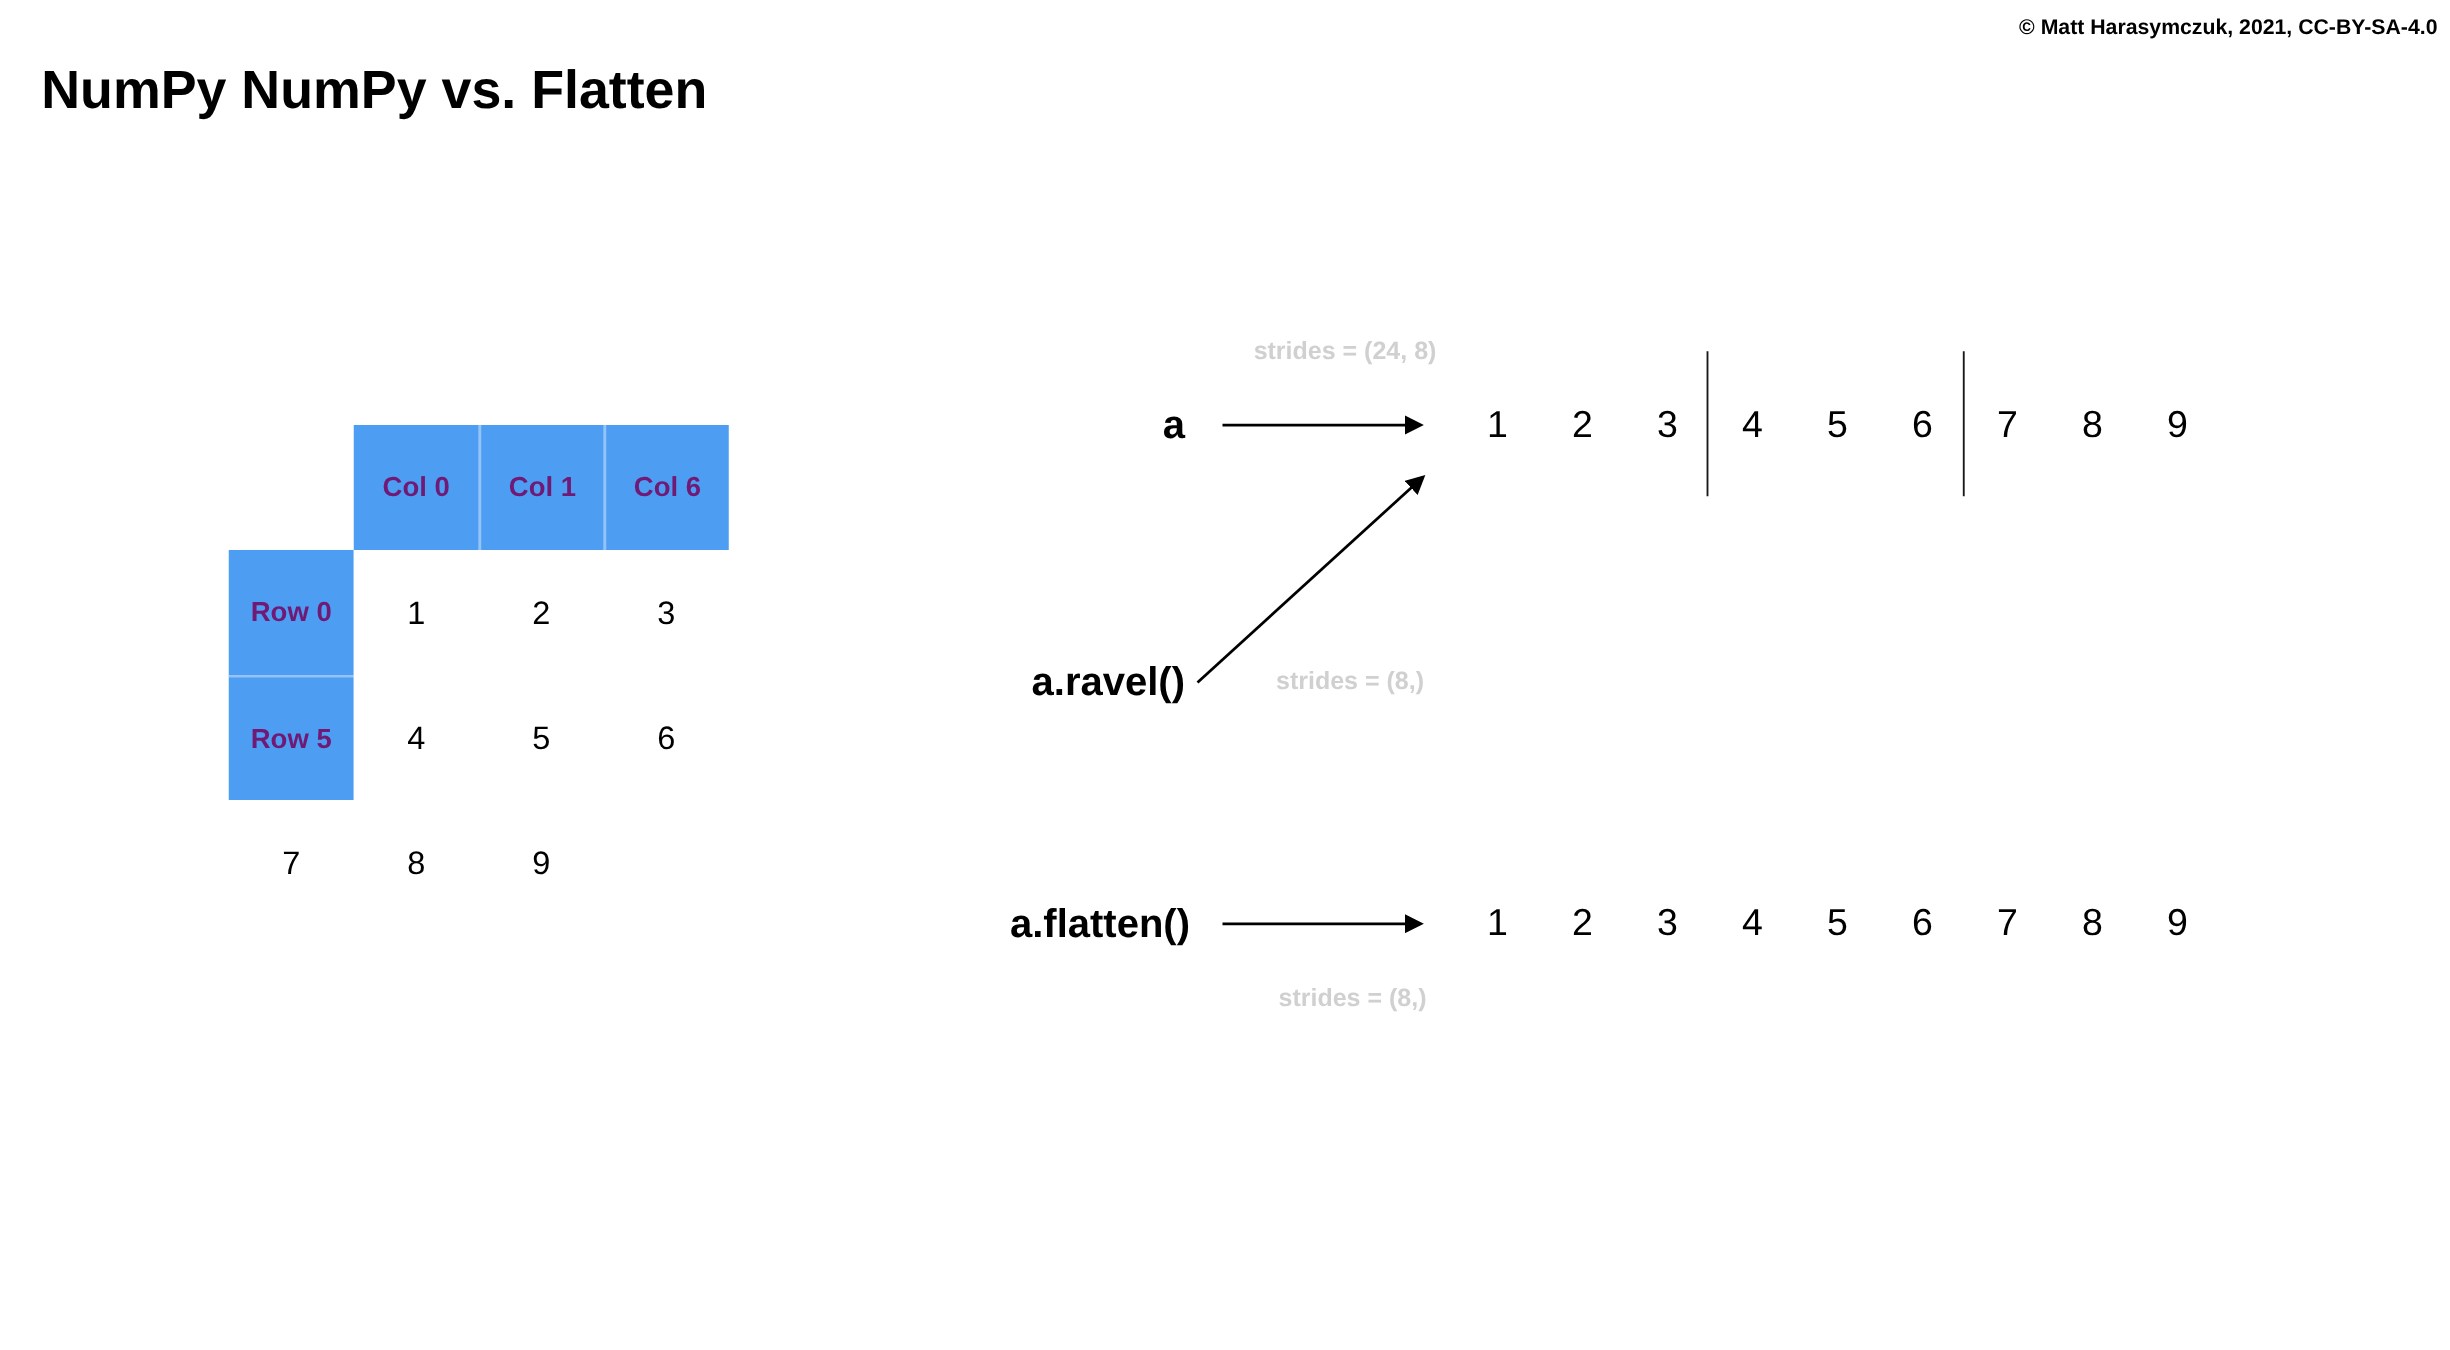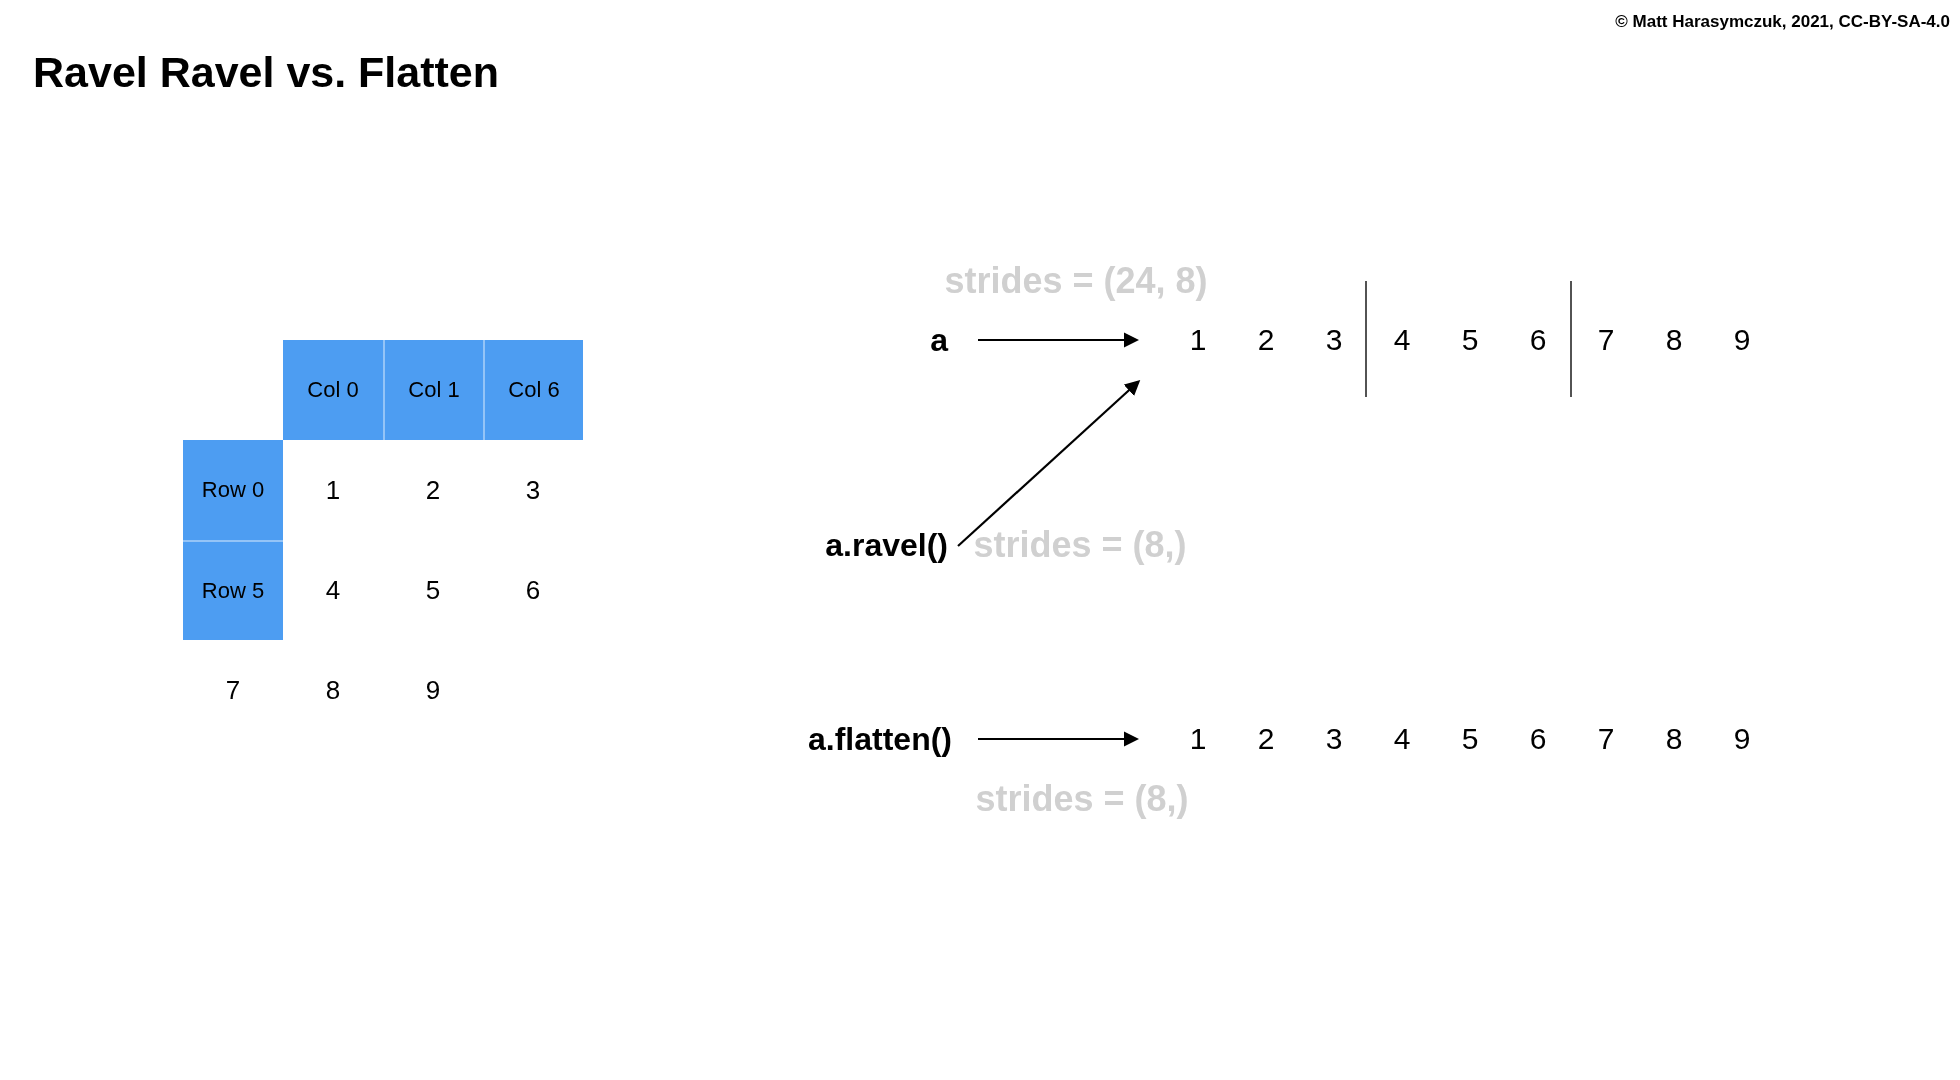--- a/index.html
+++ b/index.html
@@ -24,47 +24,47 @@
     display:grid;
     grid-template-columns:100px 100px 100px 100px;
     grid-template-rows:100px 100px 100px 100px;
   }
   .matrix .cell{
     display:flex;align-items:center;justify-content:center;
     box-sizing:border-box;
   }
   .matrix .hdr{
     background:var(--table_blue,#4D9DF2);
-    color:#000000;font-weight:normal;font-size:22px;
+    color:#701a75;font-weight:bold;font-size:22px;
   }
   .matrix .colhdr.sep{border-left:2px solid rgba(255,255,255,.4);}
   .matrix .rowhdr.sep{border-top:2px solid rgba(255,255,255,.4);}
   .matrix .data{background:#fff;color:#000;font-size:26px;}
   .matrix .corner{background:transparent;}
   
   .dlabel{
     position:absolute;transform:translateY(-52%);
     font-size:32px;font-weight:bold;white-space:nowrap;text-align:right;
   }
   .strides{
     position:absolute;transform:translate(-50%,-52%);
-    font-size:36px;font-weight:bold;white-space:nowrap;
+    font-size:20px;font-weight:bold;white-space:nowrap;
     color:var(--strides_gray,#D0D0D0);
   }
   .digit{
     position:absolute;transform:translate(-50%,-52%);
     font-size:30px;white-space:nowrap;
   }
   svg.overlay{position:absolute;left:0;top:0;pointer-events:none;}
 </style>
 </head>
 <body>
 
 <div class="copyright">© Matt Harasymczuk, 2021, CC-BY-SA-4.0</div>
-<div class="title">Ravel Ravel vs. Flatten</div>
+<div class="title">NumPy NumPy vs. Flatten</div>
 
 <div class="matrix">
   <div class="cell corner"></div>
   <div class="cell hdr colhdr">Col 0</div>
   <div class="cell hdr colhdr sep">Col 1</div>
   <div class="cell hdr colhdr sep">Col 6</div>
 
   <div class="cell hdr rowhdr">Row 0</div>
   <div class="cell data">1</div>
   <div class="cell data">2</div>

